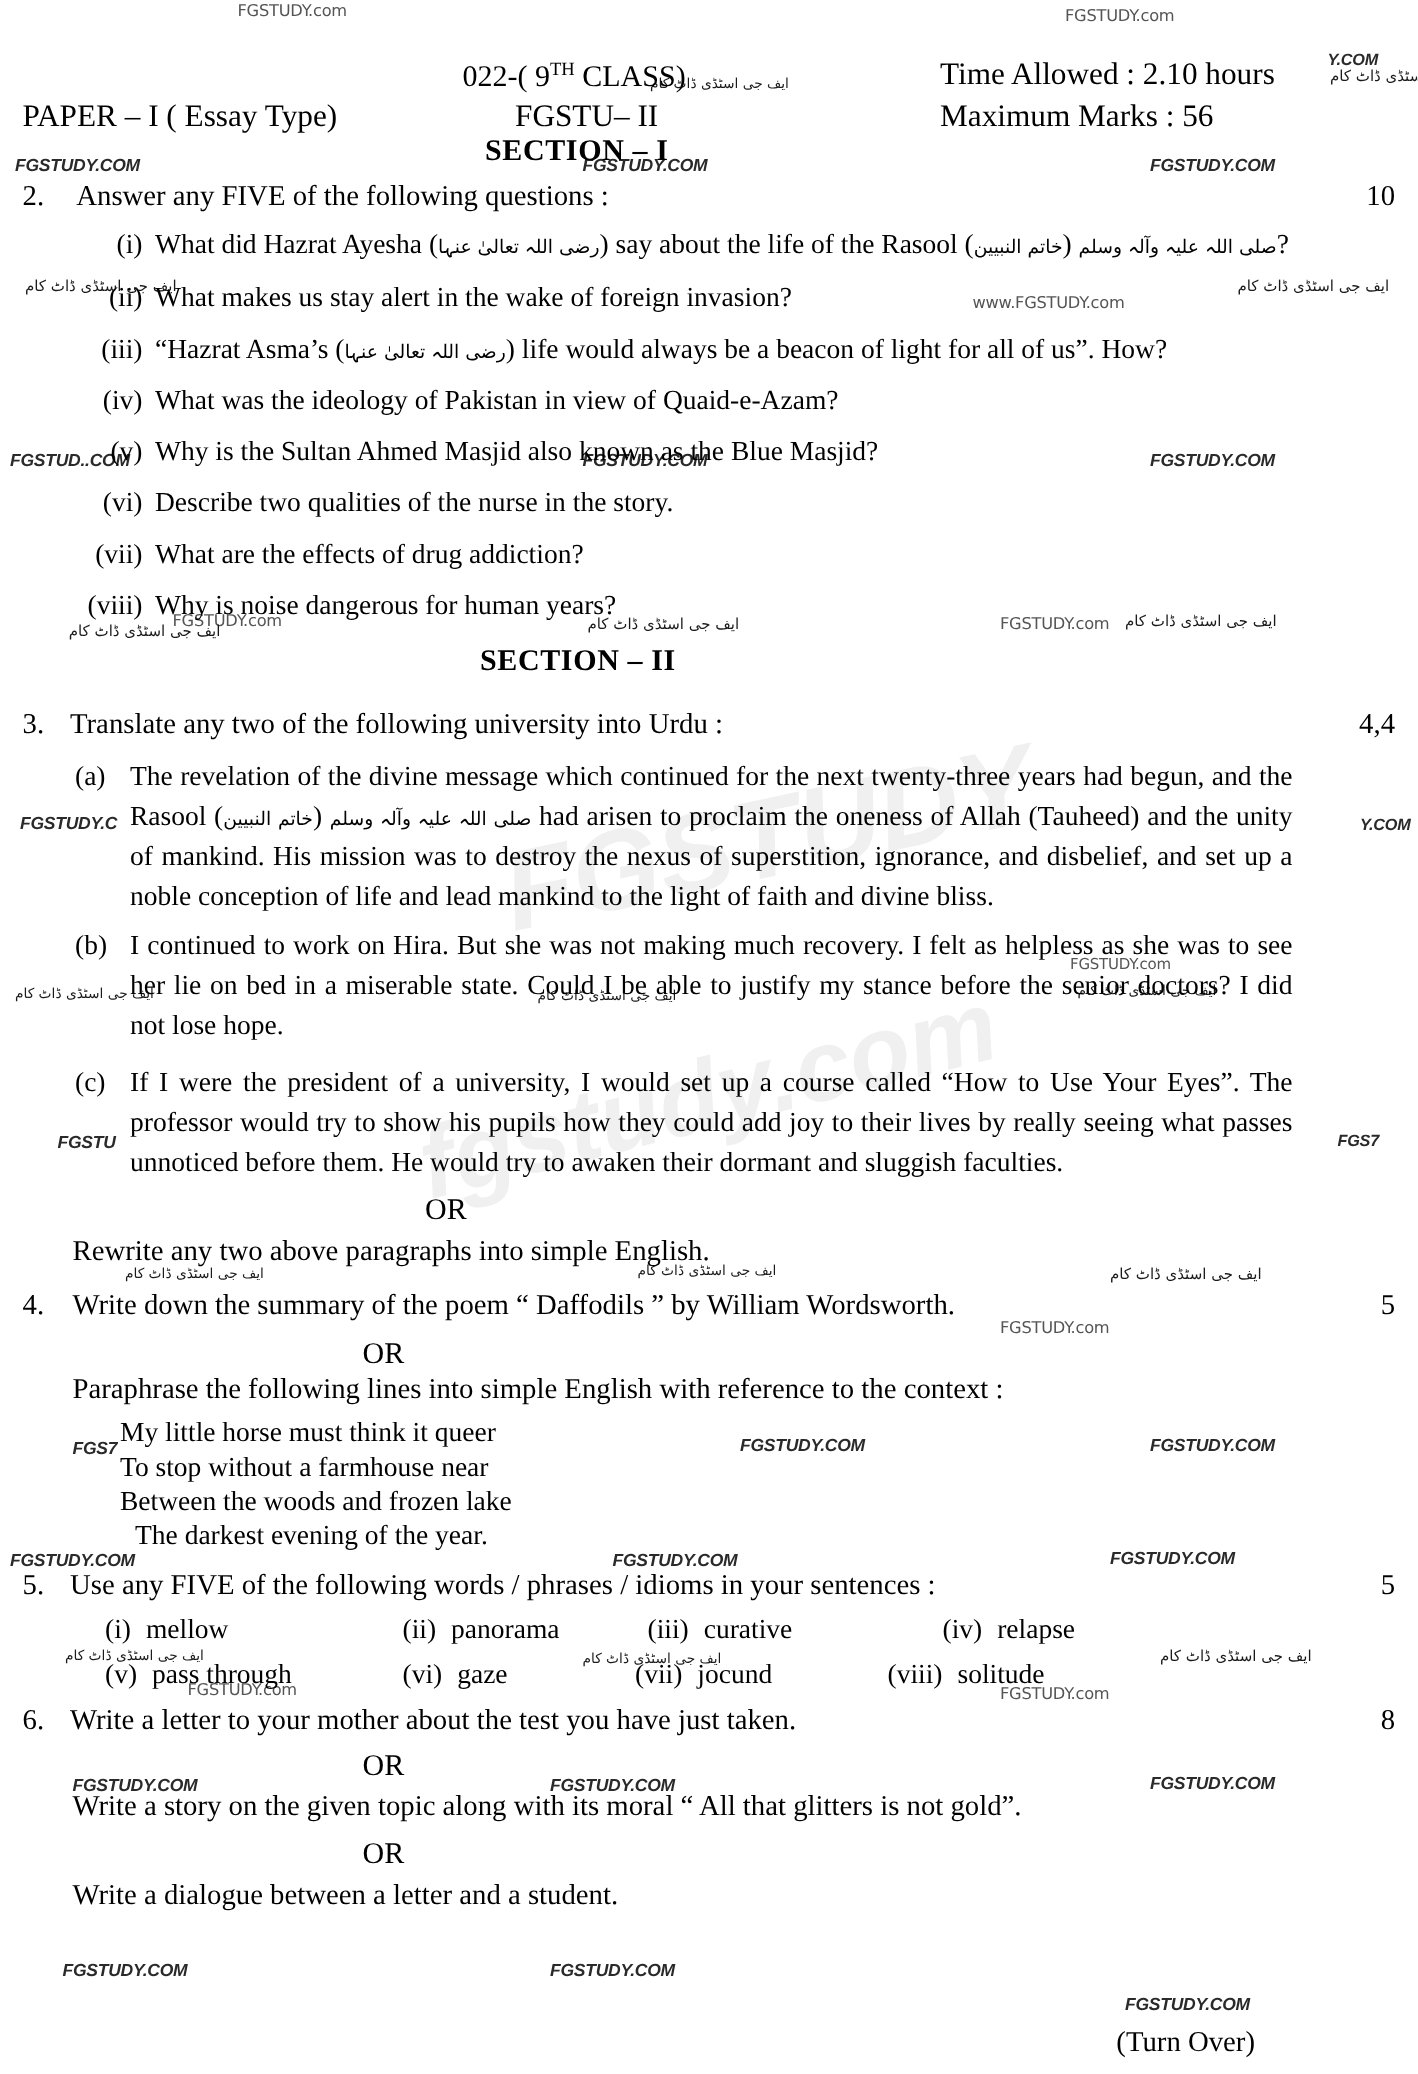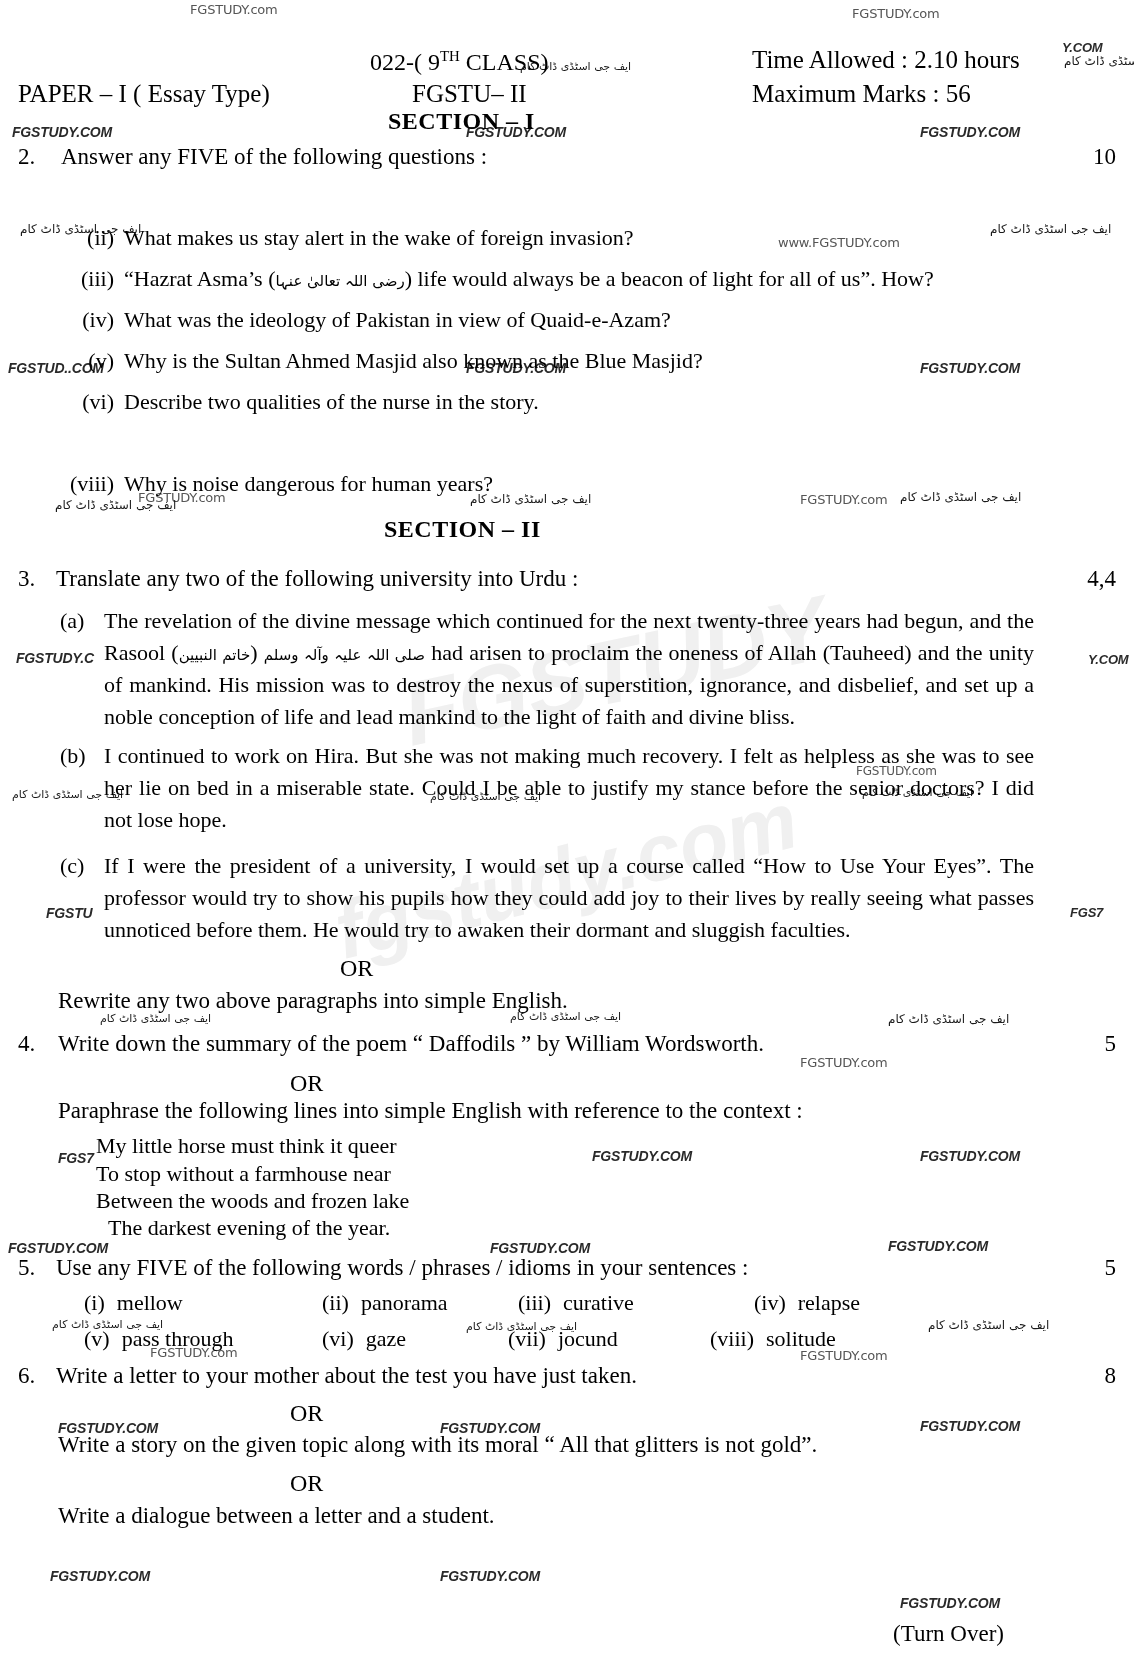--- a/index.html
+++ b/index.html
@@ -181,20 +181,23 @@
   <div class="hdr row3-left">PAPER – I ( Essay Type)</div>
   <div class="hdr row3-mid">FGSTU– II</div>
   <div class="hdr row3-right">Maximum Marks  :  56</div>
 
   <div class="section-head" style="top:108px; left:388px;">SECTION – I</div>
 
   <div class="qnum" style="top:144px; left:18px;">2.</div>
   <div class="qnum" style="top:144px; left:61px;">Answer any FIVE of the following questions  :</div>
   <div class="marks" style="top:144px;">10</div>
 
+  <div class="item" style="top:182px; left:70px;">
+    <span class="rn" style="width:44px">(i)</span><span>What did Hazrat Ayesha (</span><span class="arab">رضی اللہ تعالیٰ عنہا</span><span>) say about the life of the Rasool  (</span><span class="arab">خاتم النبیین</span><span>)&nbsp;</span><span class="arab">صلی اللہ علیہ وآلہ وسلم</span><span>?</span>
+  </div>
 
   <div class="item" style="top:225px; left:70px;">
     <span class="rn" style="width:44px">(ii)</span><span>What makes us stay alert in the wake of foreign invasion?</span>
   </div>
 
   <div class="item" style="top:266px; left:70px;">
     <span class="rn" style="width:44px">(iii)</span><span>“Hazrat Asma’s (</span><span class="arab">رضی اللہ تعالیٰ عنہا</span><span>) life would always be a beacon of light for all of us”. How?</span>
   </div>
 
   <div class="item" style="top:307px; left:70px;">
@@ -202,20 +205,23 @@
   </div>
 
   <div class="item" style="top:348px; left:70px;">
     <span class="rn" style="width:44px">(v)</span><span>Why is the Sultan Ahmed Masjid also known as the Blue Masjid?</span>
   </div>
 
   <div class="item" style="top:389px; left:70px;">
     <span class="rn" style="width:44px">(vi)</span><span>Describe two qualities of the nurse in the story.</span>
   </div>
 
+  <div class="item" style="top:430px; left:62px;">
+    <span class="rn" style="width:52px">(vii)</span><span>What are the effects of drug addiction?</span>
+  </div>
 
   <div class="item" style="top:471px; left:56px;">
     <span class="rn" style="width:58px">(viii)</span><span>Why is noise dangerous for human years?</span>
   </div>
 
   <div class="section-head" style="top:516px; left:384px;">SECTION – II</div>
 
   <div class="qnum" style="top:566px; left:18px;">3.</div>
   <div class="qnum" style="top:566px; left:56px;">Translate any two of the following university into Urdu  :</div>
   <div class="marks" style="top:566px;">4,4</div>

